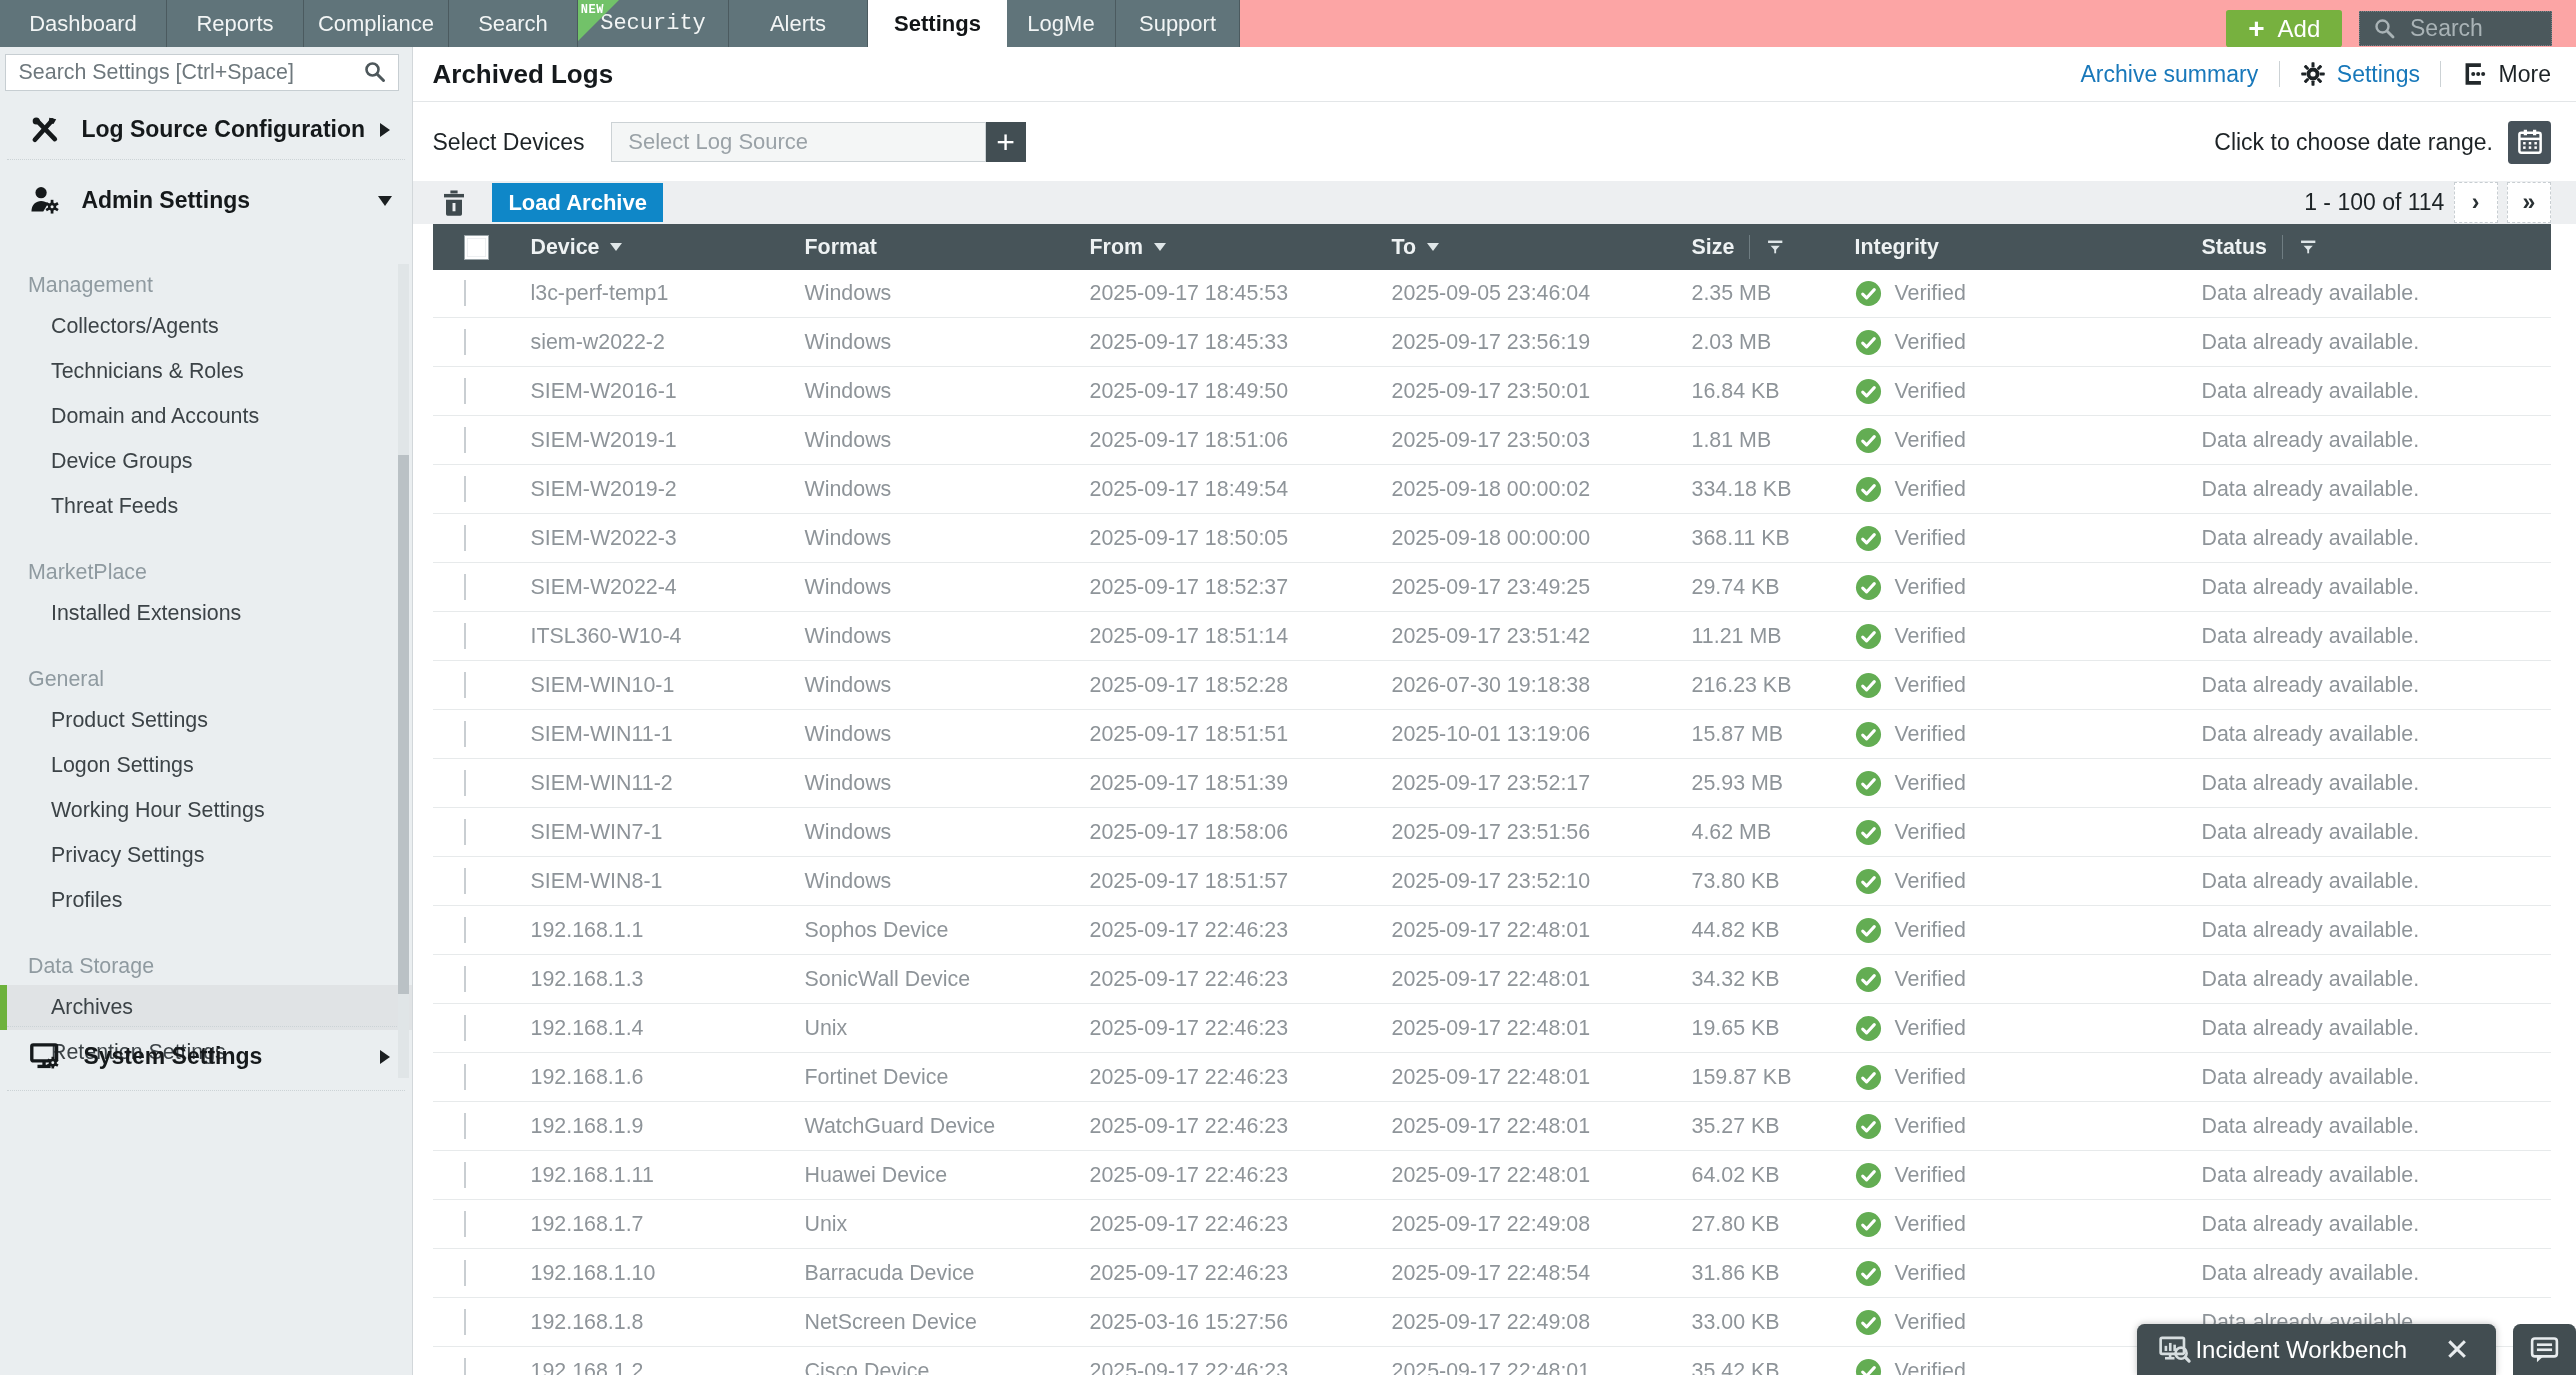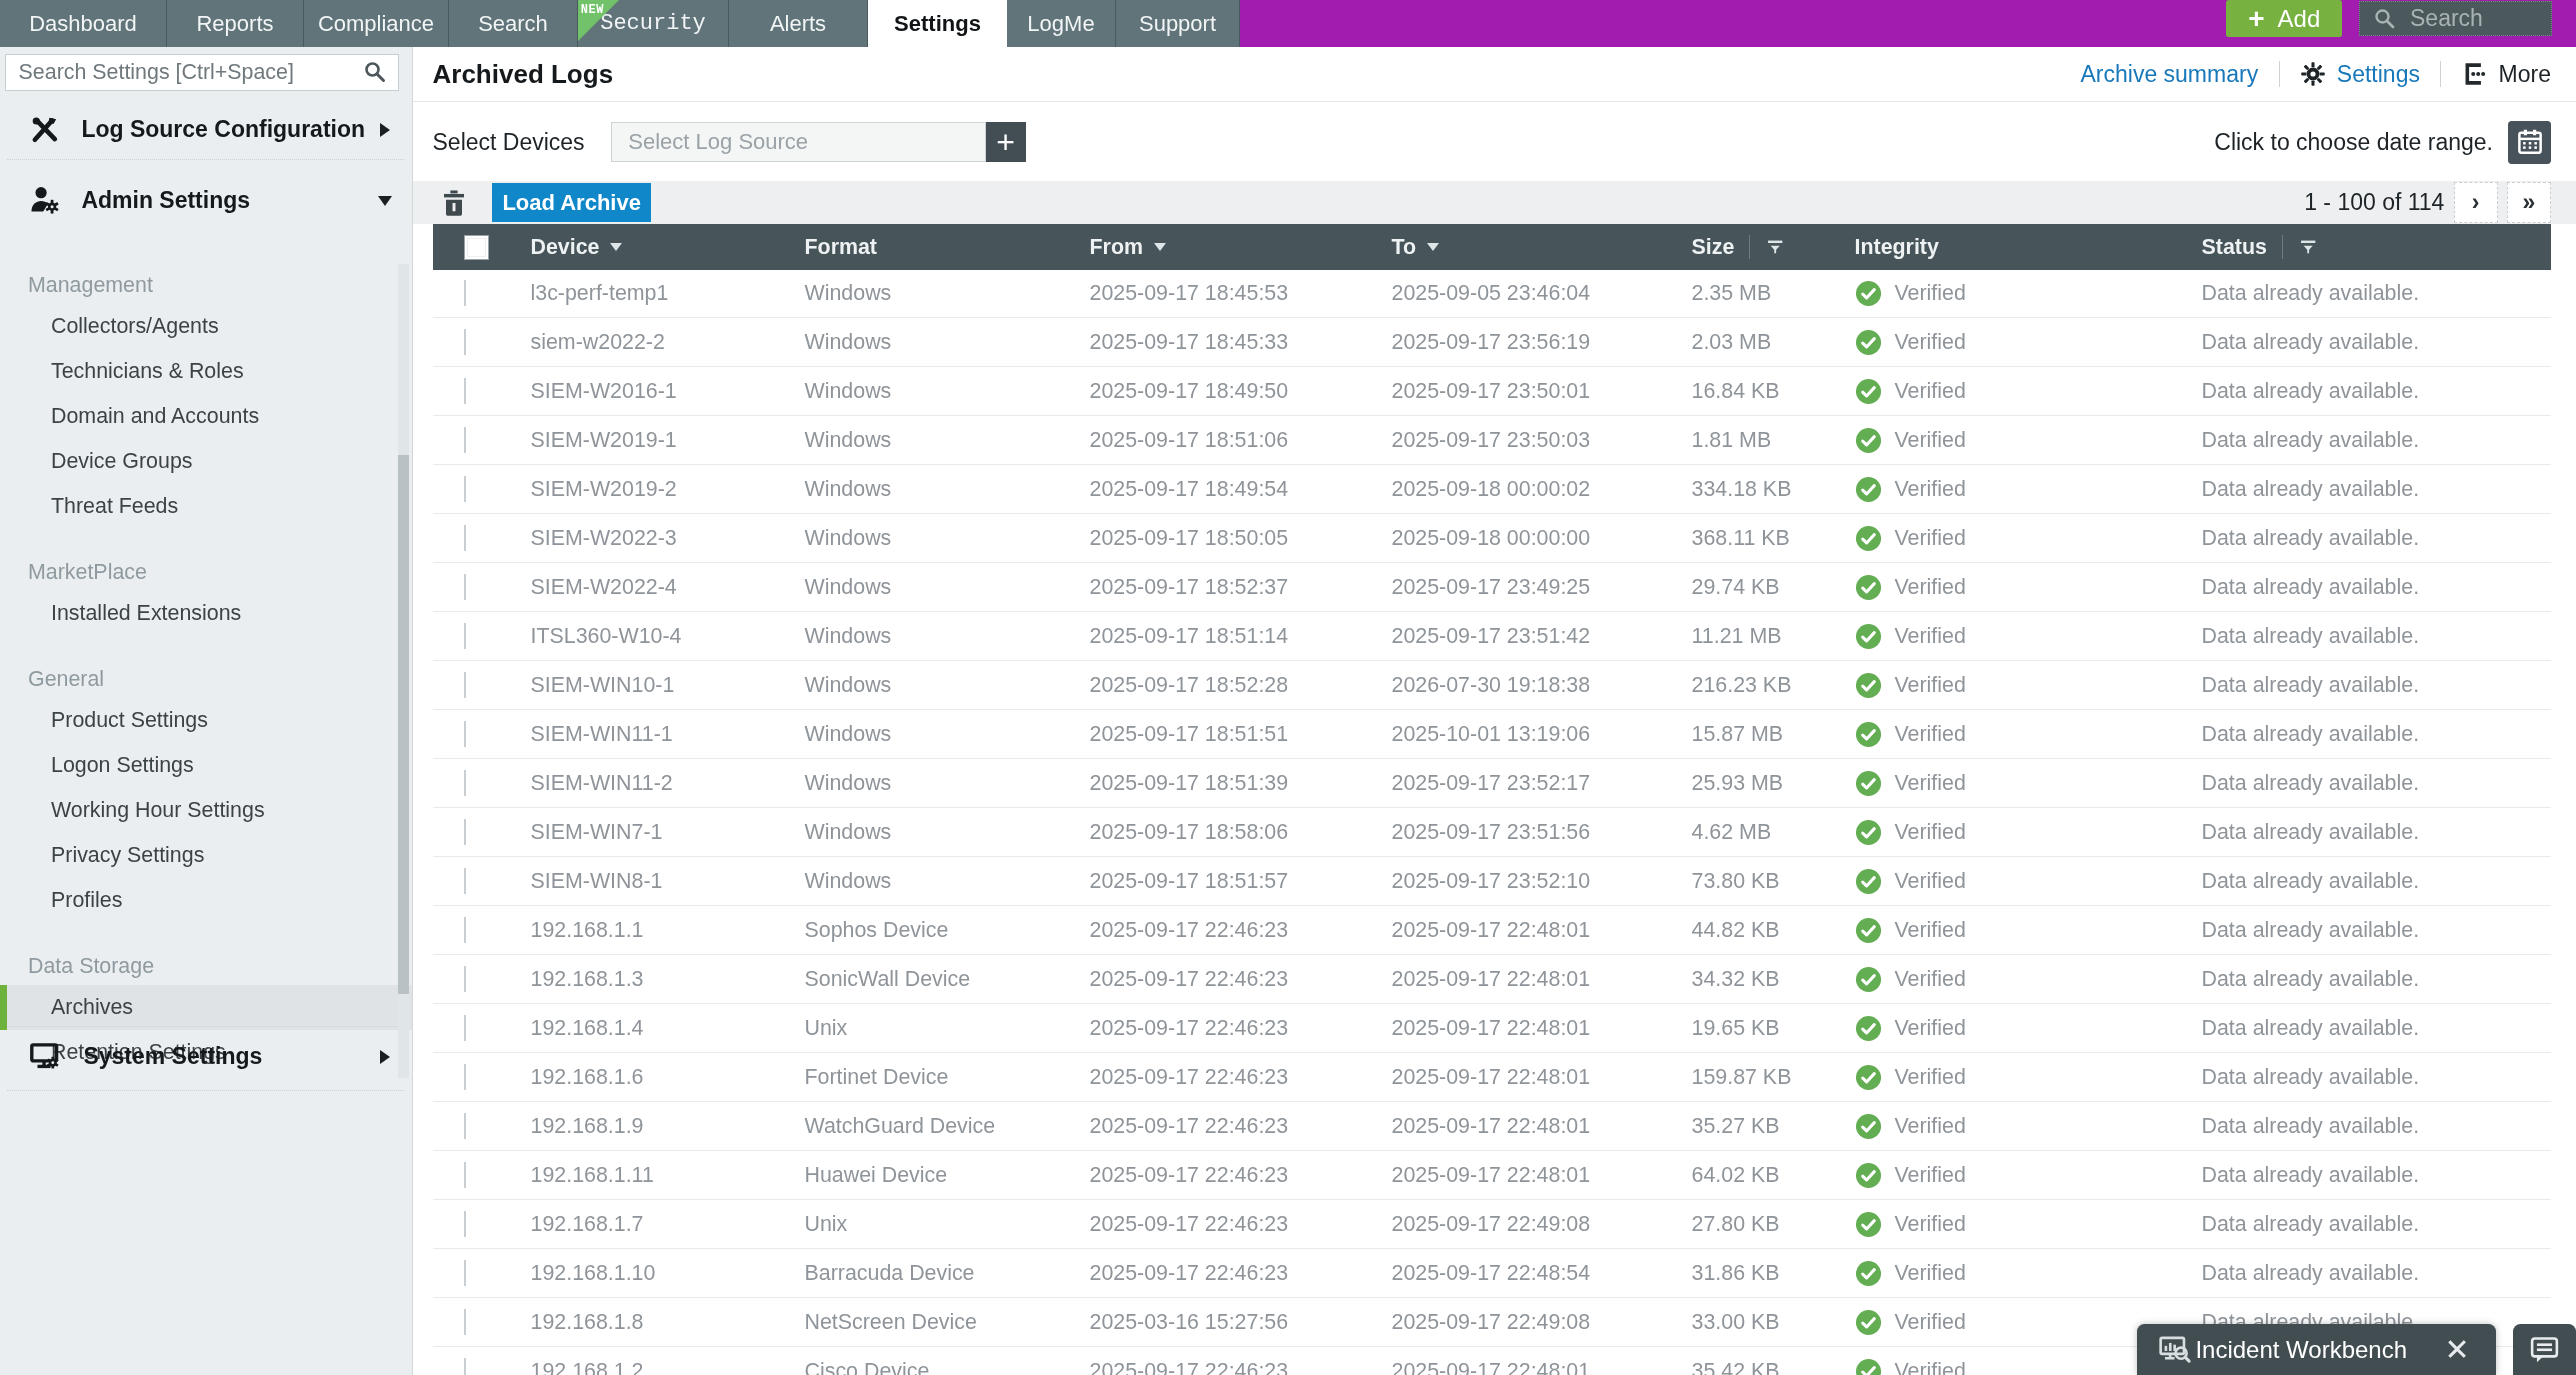--- a/index.html
+++ b/index.html
@@ -1,21 +1,21 @@
 <!DOCTYPE html>
 <html style="font-size:15px"><head>
 <meta charset="utf-8">
 <style>
   html,body{margin:0;padding:0;}
   body{width:2576px;height:1375px;overflow:hidden;background:#fff;
        font-family:"Liberation Sans", sans-serif;-webkit-font-smoothing:antialiased;}
   .app{position:relative;width:2576px;height:1375px;overflow:hidden;}
 
   
-  .topnav{position:absolute;top:0;left:0;width:100%;height:47px;background:#a21caf;display:flex;align-items:flex-start;}
+  .topnav{position:absolute;top:0;left:0;width:100%;height:47px;background:#fca5a5;display:flex;align-items:flex-end;}
   .tabs{display:flex;align-items:stretch;}
   .tab{height:47px;display:flex;align-items:center;justify-content:center;background:#60747a;color:#f2f5f5;
        font-size:22px;position:relative;border-right:0.9px solid rgba(0,0,0,.22);box-sizing:border-box;cursor:pointer;}
   .tab.active{background:#fff;color:#121517;font-weight:700;border-right:none;}
   .ribbon{position:absolute;top:0;left:0;width:0;height:0;border-top:41px solid #72c269;border-right:41px solid transparent;}
   .ribbon-text{position:absolute;top:2.8px;left:2.8px;font-size:12px;font-weight:700;color:#fff;letter-spacing:0.5px;}
   .topnav-right{margin-left:auto;display:flex;align-items:center;gap:16.7px;padding-right:24px;}
   .add-btn{background:#77b13f;color:#fff;font-size:24px;height:37px;padding:0 22px;border:none;border-radius:2.8px;
            display:flex;align-items:center;gap:13px;cursor:pointer;font-family:inherit;}
   .add-plus{font-size:28px;font-weight:700;line-height:1;}
@@ -62,21 +62,21 @@
   .ls-input::placeholder{color:#9aa2a7;}
   .plus-btn{width:40px;height:40px;background:#424e53;color:#fff;font-size:32px;border:none;display:flex;
             align-items:center;justify-content:center;cursor:pointer;line-height:1;font-family:inherit;}
   .date-hint{margin-left:auto;font-size:23px;color:#1d2326;}
   .cal-btn{width:43px;height:43px;background:#47525a;margin-left:15px;border:none;border-radius:3.7px;
            display:flex;align-items:center;justify-content:center;cursor:pointer;}
 
   .toolbar{position:absolute;top:134px;left:0;right:0;height:43px;background:#edeff1;display:flex;align-items:center;
            padding:0 25px 0 19.5px;box-sizing:border-box;}
   .trash-btn{background:transparent;border:none;display:flex;align-items:center;cursor:pointer;padding:0 5.6px;}
-  .load-btn{background:#0f87c8;color:#fff;font-size:22px;height:39px;padding:0 10px;border:none;font-weight:600;
+  .load-btn{background:#0f87c8;color:#fff;font-size:22px;height:39px;padding:0 16px;border:none;font-weight:600;
             margin-left:16.7px;cursor:pointer;font-family:inherit;}
   .pager{margin-left:auto;display:flex;align-items:center;gap:9.3px;font-size:23px;color:#1d2326;}
   .pg-btn{width:42px;height:39px;background:#fff;border:0.9px dashed #c8ced2;font-size:23px;font-weight:700;color:#2a3134;
           display:flex;align-items:center;justify-content:center;cursor:pointer;font-family:inherit;}
 
   .grid-cols{display:grid;grid-template-columns:98px 274px 285px 302px 300px 163px 347px 1fr;align-items:center;}
   .tablehead{position:absolute;top:177px;left:19.5px;right:25px;height:46px;background:#475459;color:#eef2f3;
              font-size:21.4px;font-weight:600;}
   .hcell{display:flex;align-items:center;}
   .sort{margin-left:11px;width:0;height:0;border-left:6.5px solid transparent;border-right:6.5px solid transparent;border-top:8.4px solid #dfe6e8;display:inline-block;}

